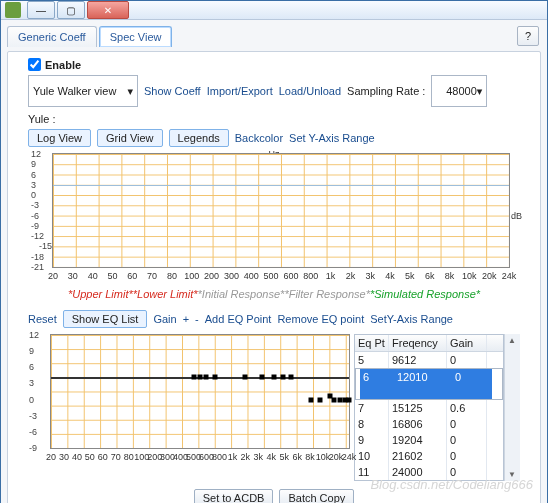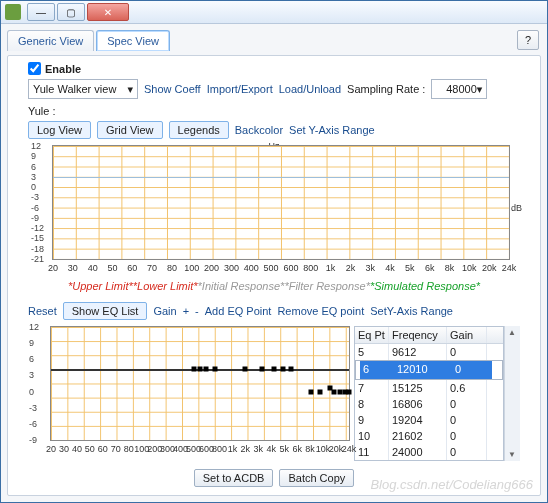--- a/index.html
+++ b/index.html
@@ -14,21 +14,21 @@
 .client{flex:1;padding:4px 6px 6px;display:flex;flex-direction:column;gap:4px;background:#f4f6f9;position:relative}
 .helpbtn{position:absolute;top:6px;right:8px;width:22px;height:20px;border:1px solid #a8b4c4;background:linear-gradient(#fdfdfd,#e8edf3);border-radius:2px;text-align:center;line-height:18px}
 .tabs{display:flex;gap:2px;margin-top:2px}
 .tab{padding:4px 10px;border:1px solid #b4c2d4;border-bottom:none;background:linear-gradient(#fdfdfd,#eef2f7);border-radius:3px 3px 0 0;color:#2a5a9c;cursor:default}
 .tab.active{background:#fff;border-color:#7fb2e8;box-shadow:0 0 0 1px #bcdcff inset}
 .panel{border:1px solid #c8d2df;background:#fff;border-radius:2px;padding:6px 20px;flex:1;display:flex;flex-direction:column;gap:4px;overflow:hidden}
 .row{display:flex;align-items:center;gap:6px;flex-wrap:wrap}
 .cb{display:flex;align-items:center;gap:4px}
 .cb input{width:13px;height:13px}
 .cb label{font-weight:bold}
-select,.sel{border:1px solid #abb7c7;background:#fff;height:20px;padding:0 4px}
+select,.sel{border:1px solid #abb7c7;background:#fff;height:32px;padding:0 4px}
 .linklike{color:#1a4d8f;cursor:default}
 .btn{border:1px solid #9fb0c4;background:linear-gradient(#fdfdfd,#e6ecf3);padding:2px 8px;border-radius:2px;cursor:default;white-space:nowrap}
 .btn.toggle{border-color:#7fb2e8;background:#eaf3ff}
 .chart{position:relative;border:1px solid #888;height:115px;margin:2px 10px 2px 24px;background:#fff}
 .grid{position:absolute;inset:0;background-image:linear-gradient(to right,#f2c26b 1px,transparent 1px),linear-gradient(to bottom,#f2c26b 1px,transparent 1px);background-size:5% 9.09%}
 .chart .dbline{position:absolute;left:0;right:0;top:27%;height:1px;background:#9dbedb}
 .ylab{position:absolute;left:-22px;font-size:9px;color:#444;transform:translateY(-50%)}
 .xlab{position:absolute;bottom:-14px;font-size:9px;color:#333;transform:translateX(-50%)}
 .axislabel{position:absolute;font-size:9px;color:#333}
 .legend{display:flex;gap:0;justify-content:center;font-size:10px;margin-top:14px}
@@ -61,21 +61,21 @@
       <div class="winbtn">—</div>
       <div class="winbtn">▢</div>
       <div class="winbtn close">✕</div>
     </div>
   </div>
 
   <div class="client">
     <div class="helpbtn">?</div>
 
     <div class="tabs">
-      <div class="tab">Generic View</div>
+      <div class="tab">Generic Coeff</div>
       <div class="tab active">Spec View</div>
     </div>
 
     <div class="panel">
 
       <div class="row cb">
         <input type="checkbox" checked="" style="">
         <label>Enable</label>
       </div>
 
@@ -111,21 +111,21 @@
           <div id="c1y">
               <span class="ylab" style="top: 0%;">12</span>
               <span class="ylab" style="top: 9.09091%;">9</span>
               <span class="ylab" style="top: 18.1818%;">6</span>
               <span class="ylab" style="top: 27.2727%;">3</span>
               <span class="ylab" style="top: 36.3636%;">0</span>
               <span class="ylab" style="top: 45.4545%;">-3</span>
               <span class="ylab" style="top: 54.5455%;">-6</span>
               <span class="ylab" style="top: 63.6364%;">-9</span>
               <span class="ylab" style="top: 72.7273%;">-12</span>
-              <span class="ylab" style="top: 81.8182%;">-15</span>
+              <span class="ylab" style="top: 81.8182%; margin-left: 8px;">-15</span>
               <span class="ylab" style="top: 90.9091%;">-18</span>
               <span class="ylab" style="top: 100%;">-21</span>
             </div>
             <div id="c1x">
               <span class="xlab" style="left: 0%;">20</span>
               <span class="xlab" style="left: 4.34783%;">30</span>
               <span class="xlab" style="left: 8.69565%;">40</span>
               <span class="xlab" style="left: 13.0435%;">50</span>
               <span class="xlab" style="left: 17.3913%;">60</span>
               <span class="xlab" style="left: 21.7391%;">70</span>

